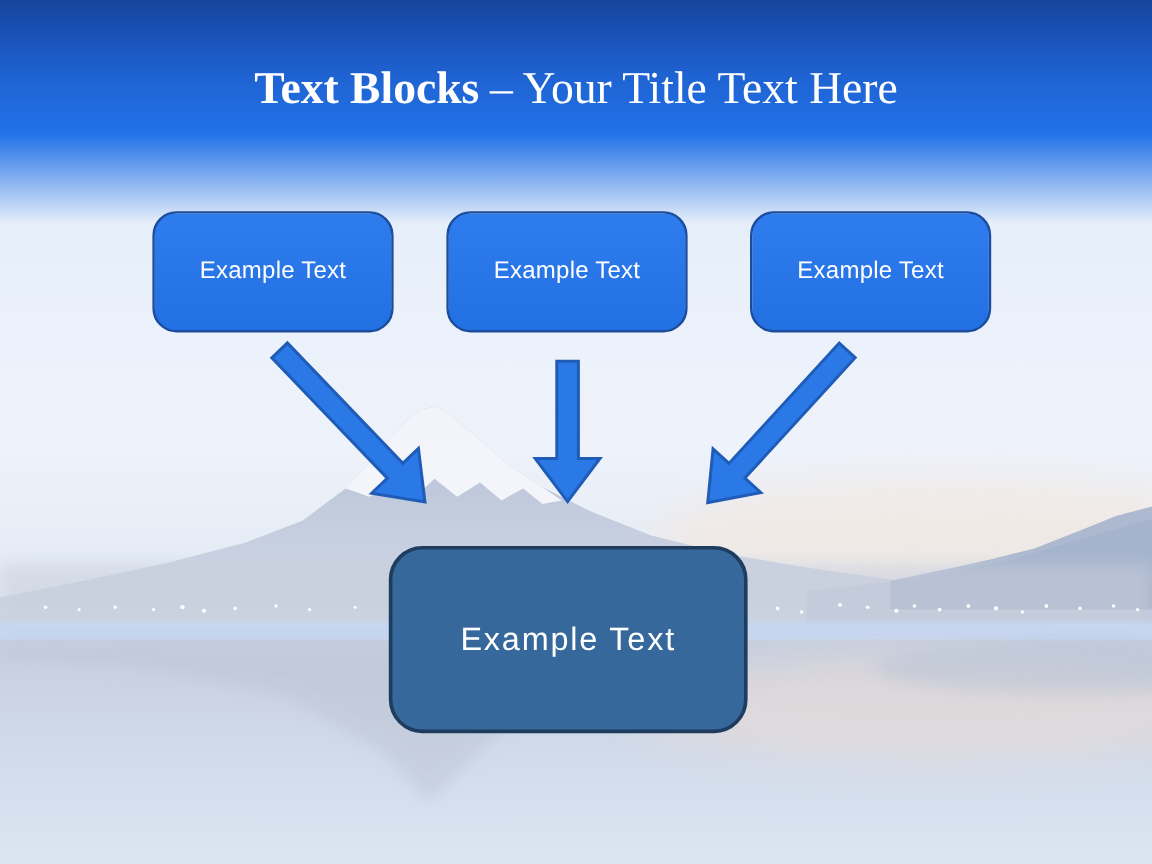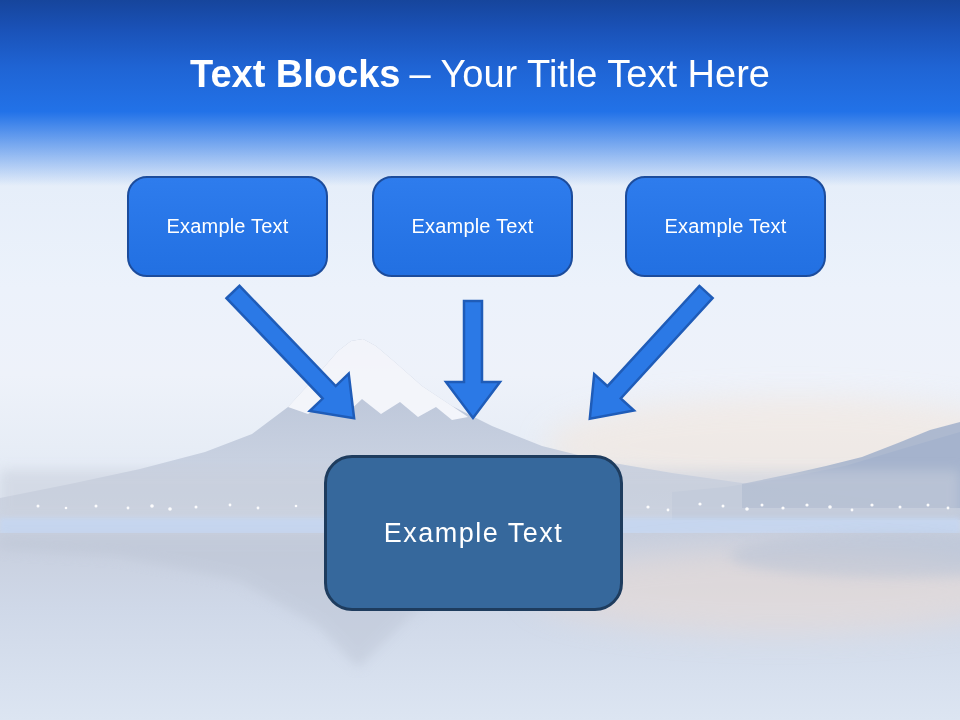--- a/index.html
+++ b/index.html
@@ -14,20 +14,21 @@
   .header {
     position:absolute; top:0; left:0; width:960px; height:186px;
     background: linear-gradient(180deg,
       #16459c 0%, #1a52b8 16%, #1f64d4 36%, #2272e8 60%,
       rgba(34,114,232,0.55) 78%, rgba(34,114,232,0) 100%);
   }
   .title {
     position:absolute; top:52px; left:0; width:960px;
     text-align:center; color:#ffffff; font-size:38px; line-height:44px;
     white-space:nowrap;
+    font-family:Liberation Serif, serif;
   }
   .title .t-bold { font-weight:700; }
   .title .t-reg  { font-weight:400; margin-left:9px; }
   .tbox {
     position:absolute; top:176px; width:201px; height:101px;
     box-sizing:border-box; border:2.5px solid #1c4c9c; border-radius:20px;
     background: linear-gradient(180deg, #2e7ced 0%, #2270e2 100%);
     display:flex; align-items:center; justify-content:center;
     color:#ffffff; font-size:20px; letter-spacing:0.2px;
   }

